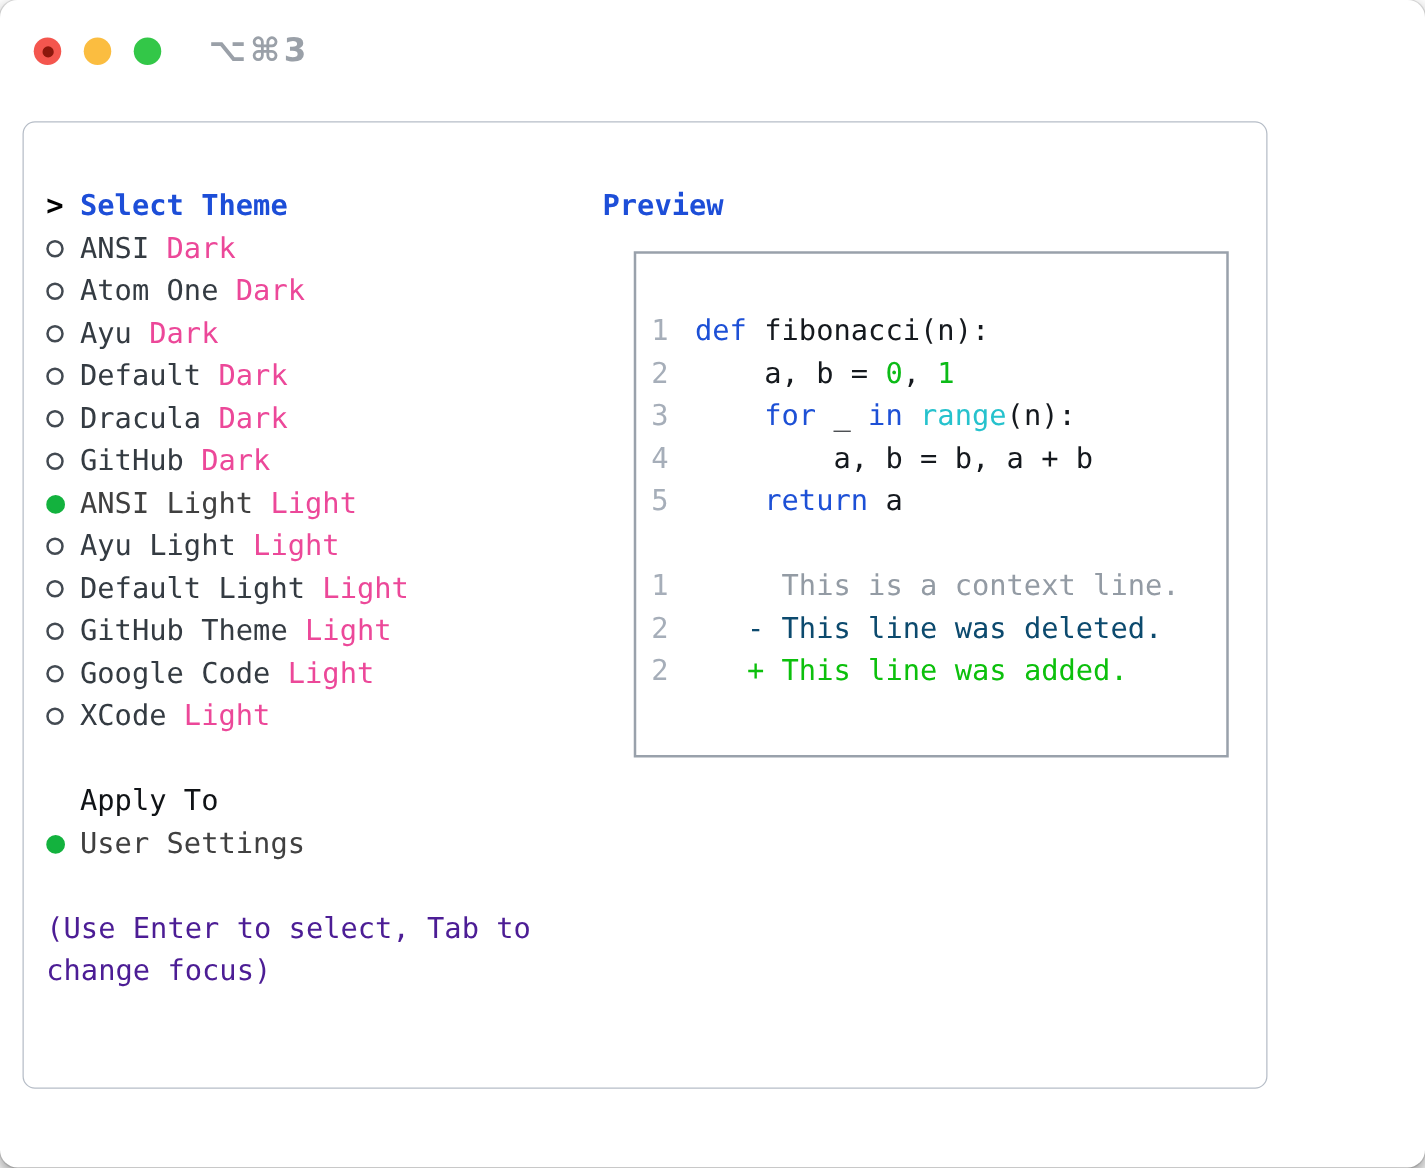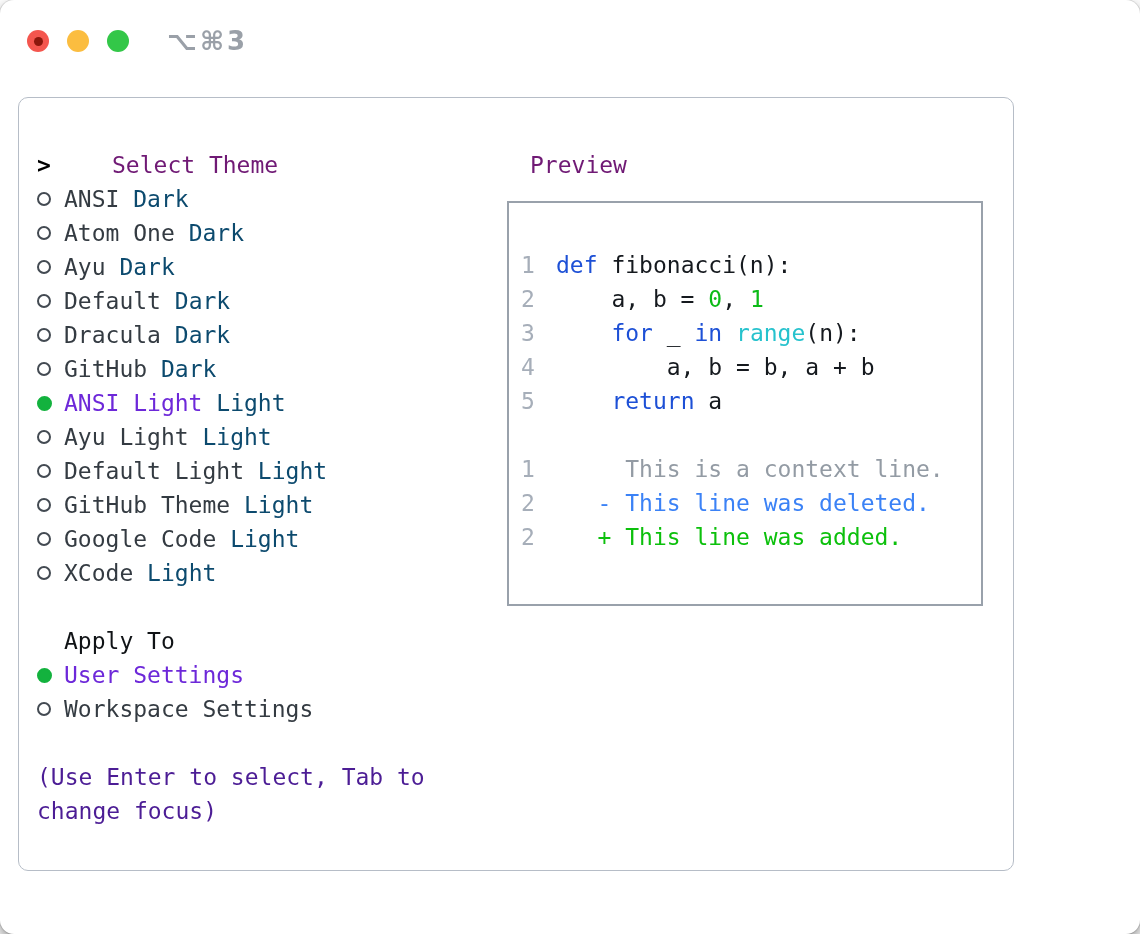--- a/index.html
+++ b/index.html
@@ -18,40 +18,40 @@
   
   .panel{position:absolute;left:18px;top:97px;width:994px;height:772px;background:#ffffff;
          border:1.5px solid #b6bdc7;border-radius:10px;}
   
   .left-col{position:absolute;left:18px;top:50px;}
   .row{height:34px;line-height:34px;display:flex;align-items:center;white-space:pre;}
   .gutter{width:27px;flex:none;display:flex;align-items:center;}
   .prompt{font-weight:bold;color:#000000;}
   .radio{width:14px;height:14px;box-sizing:border-box;border:2px solid #434a52;border-radius:50%;}
   .radio.sel{background:#13b23e;border-color:#13b23e;width:15px;height:15px;}
-  .bold{font-weight:normal;color:#701a75;margin-left:48px;}
+  .bold{font-weight:bold;color:#1d4ed8;}
   .name{color:#343b42;}
-  .variant{color:#0c4a6e;margin-left:1ch;}
-  .sel-text{color:#6d28d9;text-align:right;}
+  .variant{color:#ec4899;margin-left:1ch;}
+  .sel-text{color:#404040;text-align:right;}
   .applyto{color:#101316;}
   .help{color:#4c1d95;height:34px;line-height:34px;white-space:pre;}
   
   .preview-title{position:absolute;left:463px;top:50px;height:34px;line-height:34px;}
   .preview-box{position:absolute;left:488px;top:103px;width:476px;height:405px;box-sizing:border-box;
                border:2px solid #99a1ab;background:#ffffff;}
   .code-content{padding:45px 0 0 12px;}
   .crow{display:flex;height:34px;line-height:34px;}
   .ln{width:35px;flex:none;color:#a6aeb9;}
   .code{white-space:pre;}
   .tk-plain{color:#15191e;}
   .tk-keyword{color:#1d50d6;}
   .tk-builtin{color:#26c2cd;}
   .tk-number{color:#0cbb17;}
   .tk-context{color:#939ba4;}
-  .tk-deleted{color:#3b82f6;}
+  .tk-deleted{color:#0c4a6e;}
   .tk-added{color:#0cc00c;text-align:center;}
 </style>
 </head>
 <body>
 
 <div class="window">
 
   <div class="titlebar">
     <span class="dot red">
         <span class="dot-core"></span>
@@ -86,21 +86,20 @@
 
       <div class="row"></div>
 
       <div class="row">
         <span class="gutter"></span>
         <span class="applyto">Apply To</span>
       </div>
 
       <div id="apply-list">
           <div class="row"><span class="gutter"><span class="radio sel"></span></span><span class="name sel-text">User Settings</span></div>
-          <div class="row"><span class="gutter"><span class="radio"></span></span><span class="name">Workspace Settings</span></div>
         </div>
 
       <div class="row"></div>
 
       <div id="help-lines">
           <div class="help">(Use Enter to select, Tab to</div>
           <div class="help">change focus)</div>
         </div>
     </div>
 

